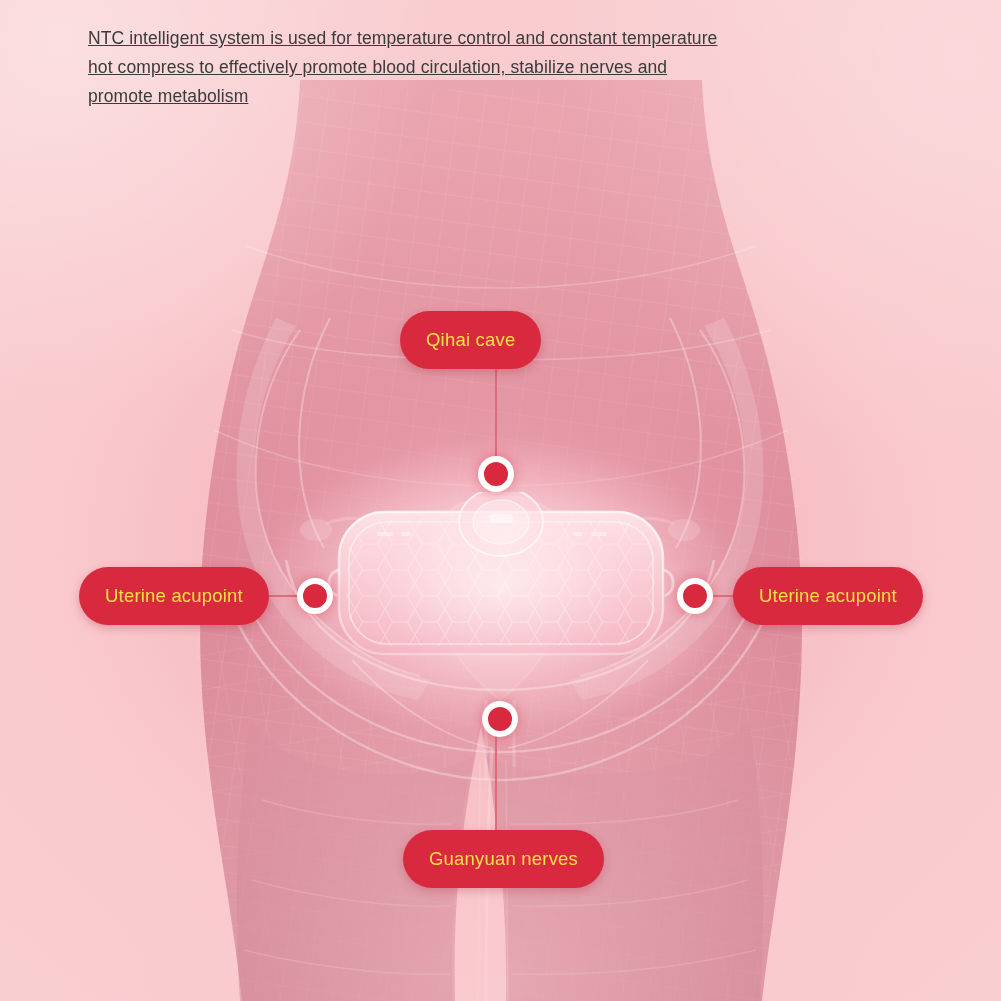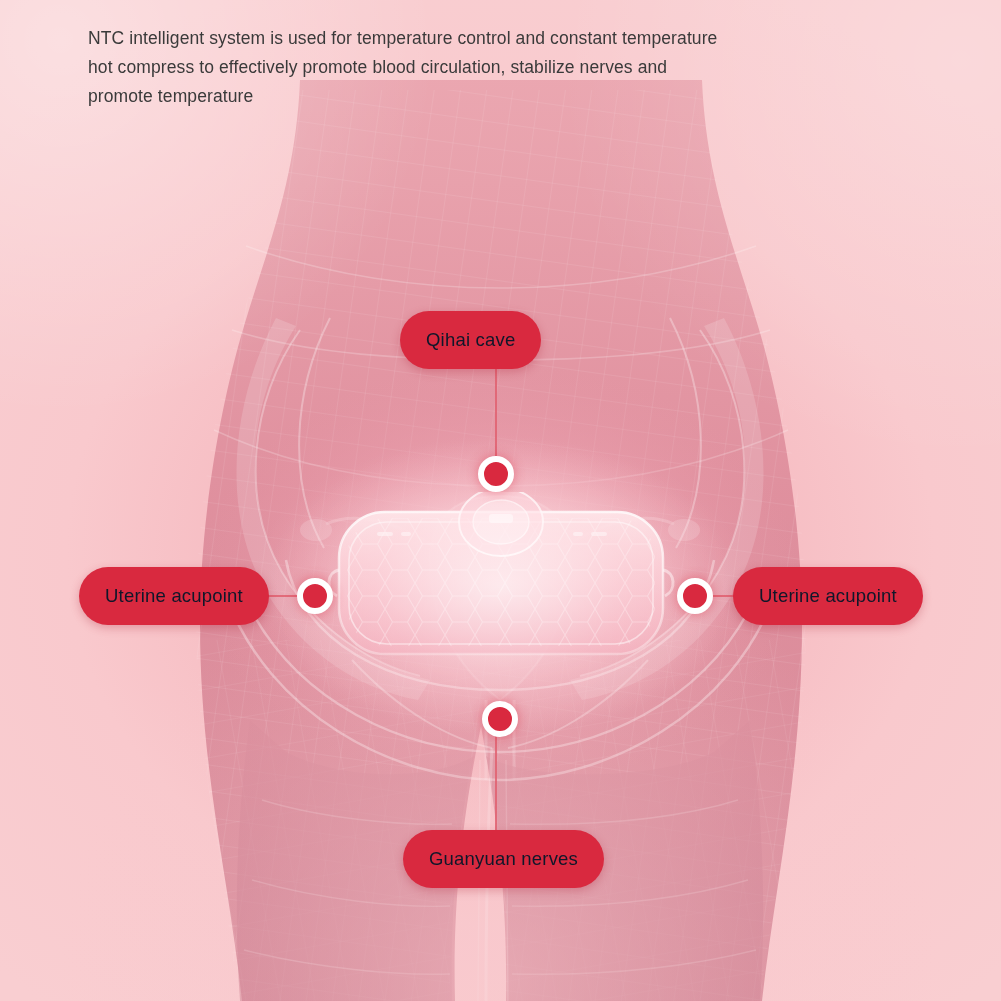--- a/index.html
+++ b/index.html
@@ -39,31 +39,32 @@
   
   .caption {
     position: absolute;
     left: 88px;
     top: 24px;
     width: 690px;
     color: #3a3a3a;
     font-size: 17.5px;
     line-height: 29px;
     letter-spacing: 0.1px;
+    text-decoration: underline;
   }
   .caption p { margin: 0; }
 
   
   .pill {
     position: absolute;
     display: flex;
     align-items: center;
     justify-content: center;
     background: #d9293f;
-    color: #0f172a;
+    color: #fde047;
     border-radius: 34px;
     font-size: 18.5px;
     letter-spacing: 0.2px;
     box-shadow: 0 3px 10px rgba(170, 25, 45, 0.28);
     white-space: nowrap;
     padding: 0 26px;
     height: 58px;
   }
   #pill-qihai      { left: 400px; top: 311px; }
   #pill-uterine-l  { left: 79px;  top: 567px; }
@@ -300,16 +301,16 @@
 
   <div class="pill" id="pill-uterine-l">Uterine acupoint</div>
 
   <div class="pill" id="pill-uterine-r">Uterine acupoint</div>
 
   <div class="pill" id="pill-guanyuan">Guanyuan nerves</div>
 
   <div class="caption">
     <p>NTC intelligent system is used for temperature control and constant temperature</p>
     <p>hot compress to effectively promote blood circulation, stabilize nerves and</p>
-    <p>promote temperature</p>
+    <p>promote metabolism</p>
   </div>
 
 </div>
 
 </body></html>

